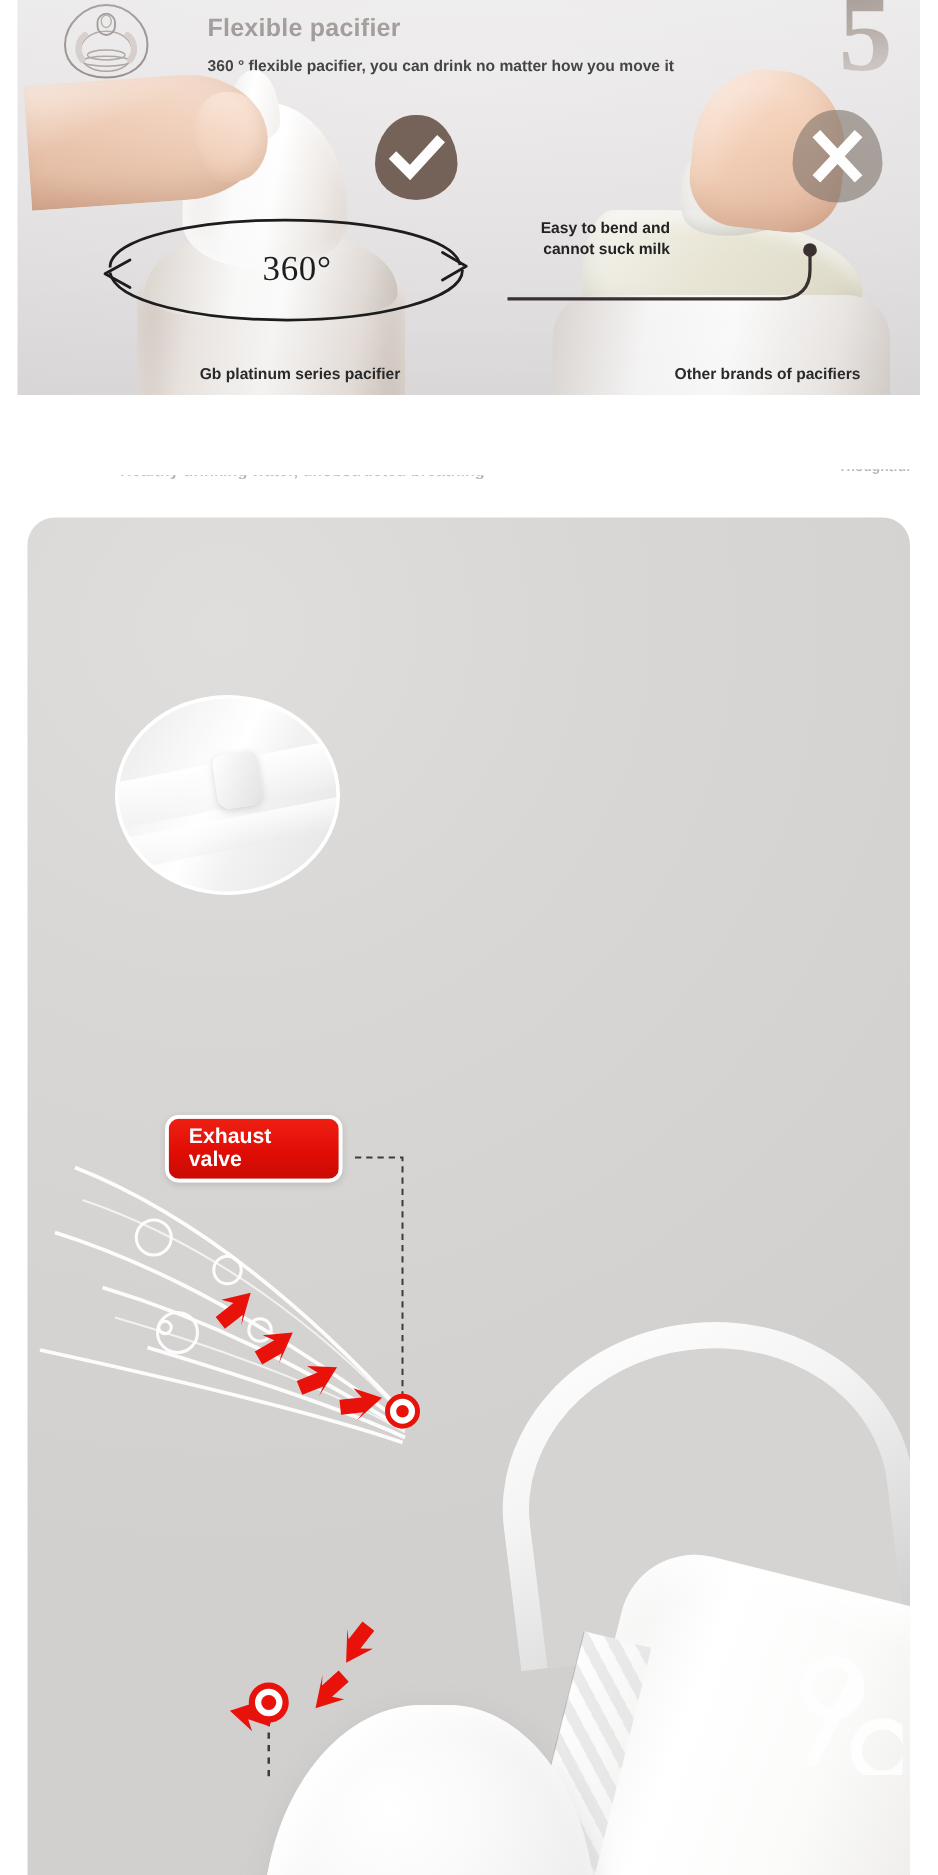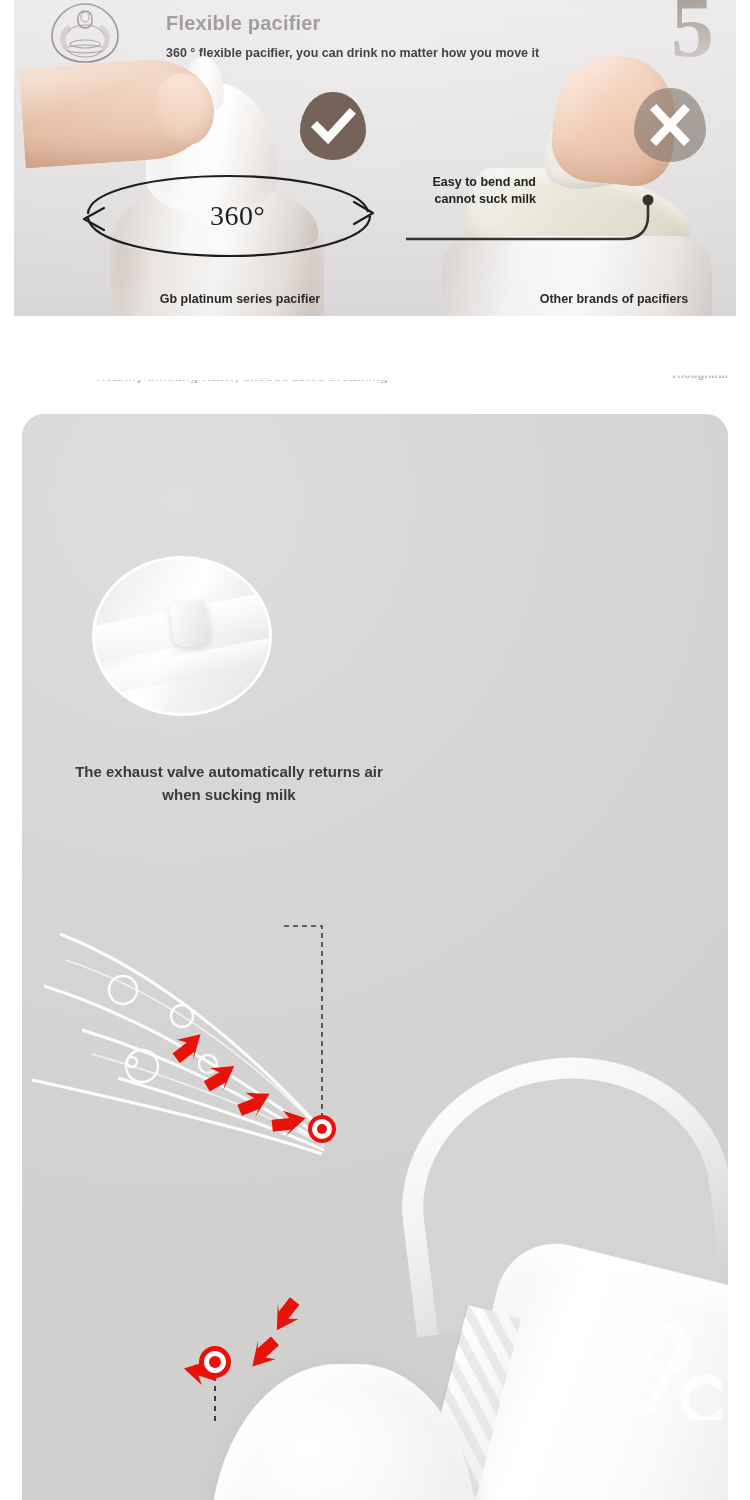--- a/index.html
+++ b/index.html
@@ -353,21 +353,20 @@
 
   <div id="section-valve">
 
 
     <div class="inset-circle">
       <div class="inset-band"></div>
       <div class="inset-band2"></div>
       <div class="inset-valve-nub"></div>
     </div>
 
-    <div id="valve-caption">The exhaust valve automatically returns air when sucking milk</div>
 
     <div class="handle"></div>
     <div class="bottle-body"></div>
     <div class="ring-textured"></div>
     <div class="nipple-big"></div>
 
     <svg class="gb-logo" viewBox="0 0 86 98">
       <circle cx="30" cy="28" r="21" fill="none" stroke="#ffffff" stroke-width="9"></circle>
       <path d="M48 20 L14 86" stroke="#ffffff" stroke-width="9" stroke-linecap="round"></path>
       <circle cx="70" cy="78" r="21" fill="none" stroke="#ffffff" stroke-width="9"></circle>
@@ -424,15 +423,16 @@
         <circle cx="300" cy="715" r="12" fill="none" stroke="#e8120b" stroke-width="4"></circle>
         <circle cx="300" cy="715" r="5" fill="#e8120b"></circle>
       </g>
       <g>
         <circle cx="193" cy="948" r="15" fill="#ffffff"></circle>
         <circle cx="193" cy="948" r="13.5" fill="none" stroke="#e8120b" stroke-width="5"></circle>
         <circle cx="193" cy="948" r="6" fill="#e8120b"></circle>
       </g>
     </svg>
 
+    <div id="exhaust-badge">Exhaust valve</div>
   </div>
 
 </div>
 
 </body></html>

